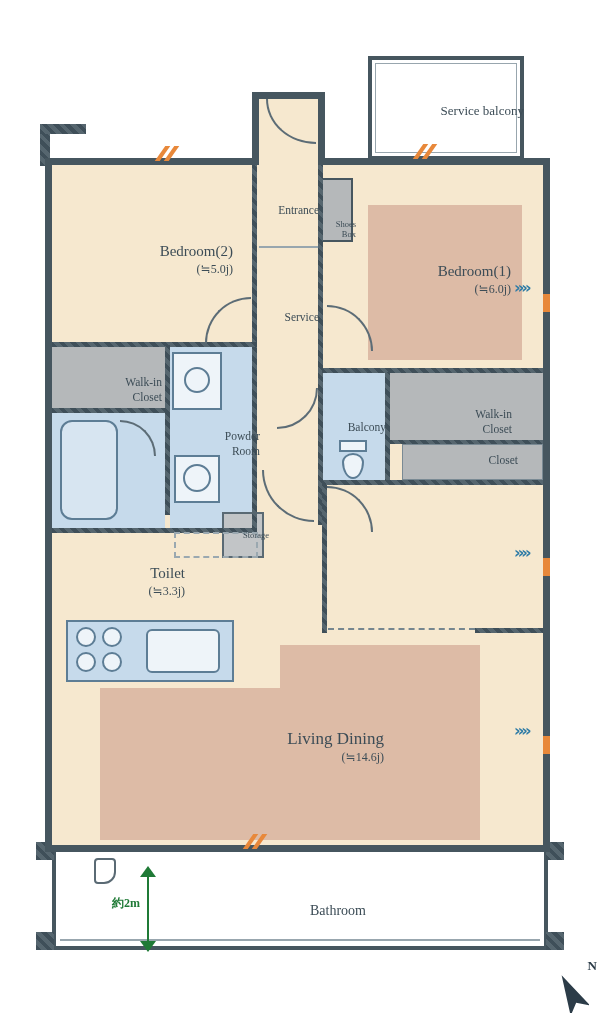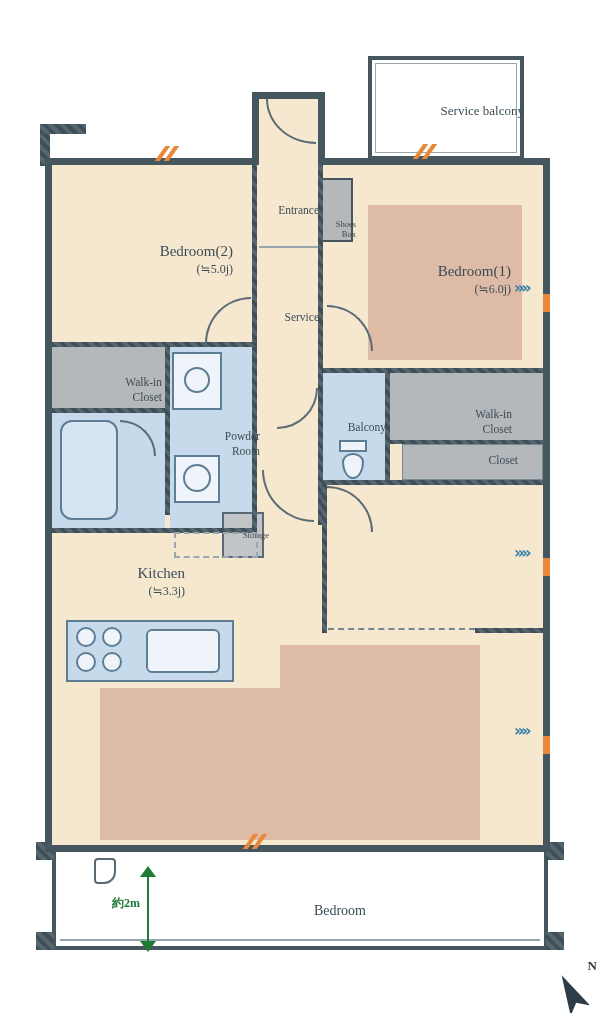--- a/index.html
+++ b/index.html
@@ -133,22 +133,26 @@
 
   <div class="lbl" style="left:73px;top:242px;width:160px;">
     <span class="name">Bedroom(2)</span>
     <span class="size">(≒5.0j)</span>
   </div>
   <div class="lbl" style="left:351px;top:262px;width:160px;">
     <span class="name">Bedroom(1)</span>
     <span class="size">(≒6.0j)</span>
   </div>
   <div class="lbl" style="left:55px;top:564px;width:130px;">
-    <span class="name">Kitchen</span>
+    <span class="name">Toilet</span>
     <span class="size">(≒3.3j)</span>
+  </div>
+  <div class="lbl" style="left:204px;top:728px;width:180px;">
+    <span class="name" style="font-size:17px;">Living Dining</span>
+    <span class="size">(≒14.6j)</span>
   </div>
   <div class="lbl sm" style="left:257px;top:203px;width:62px;">
     <span>Entrance</span>
   </div>
   <div class="lbl xs pre" style="left:318px;top:208px;width:38px;">
     <span class="pre">Shoes
 Box</span>
   </div>
   <div class="lbl sm" style="left:257px;top:310px;width:62px;">
     <span>Service</span>
@@ -168,21 +172,21 @@
     <span class="pre">Walk-in
 Closet</span>
   </div>
   <div class="lbl sm" style="left:418px;top:453px;width:100px;">
     <span>Closet</span>
   </div>
   <div class="lbl xs" style="left:217px;top:530px;width:52px;">
     <span>Storage</span>
   </div>
   <div class="lbl" style="left:206px;top:902px;width:160px;font-size:14px;">
-    <span>Bedroom</span>
+    <span>Bathroom</span>
   </div>
 
   <div class="abs" style="left:545px;top:958px;width:52px;height:56px;">
     <div class="lbl" style="left:0;top:0;width:52px;font-size:13px;font-weight:bold;color:#2c3c48;">
       <span>N</span>
     </div>
     <svg width="36" height="40" style="position:absolute;left:8px;top:15px;">
       <polygon points="18,0 29,40 18,31 7,40" fill="#2c3c48" transform="rotate(-28 18 20)"></polygon>
     </svg>
   </div>

